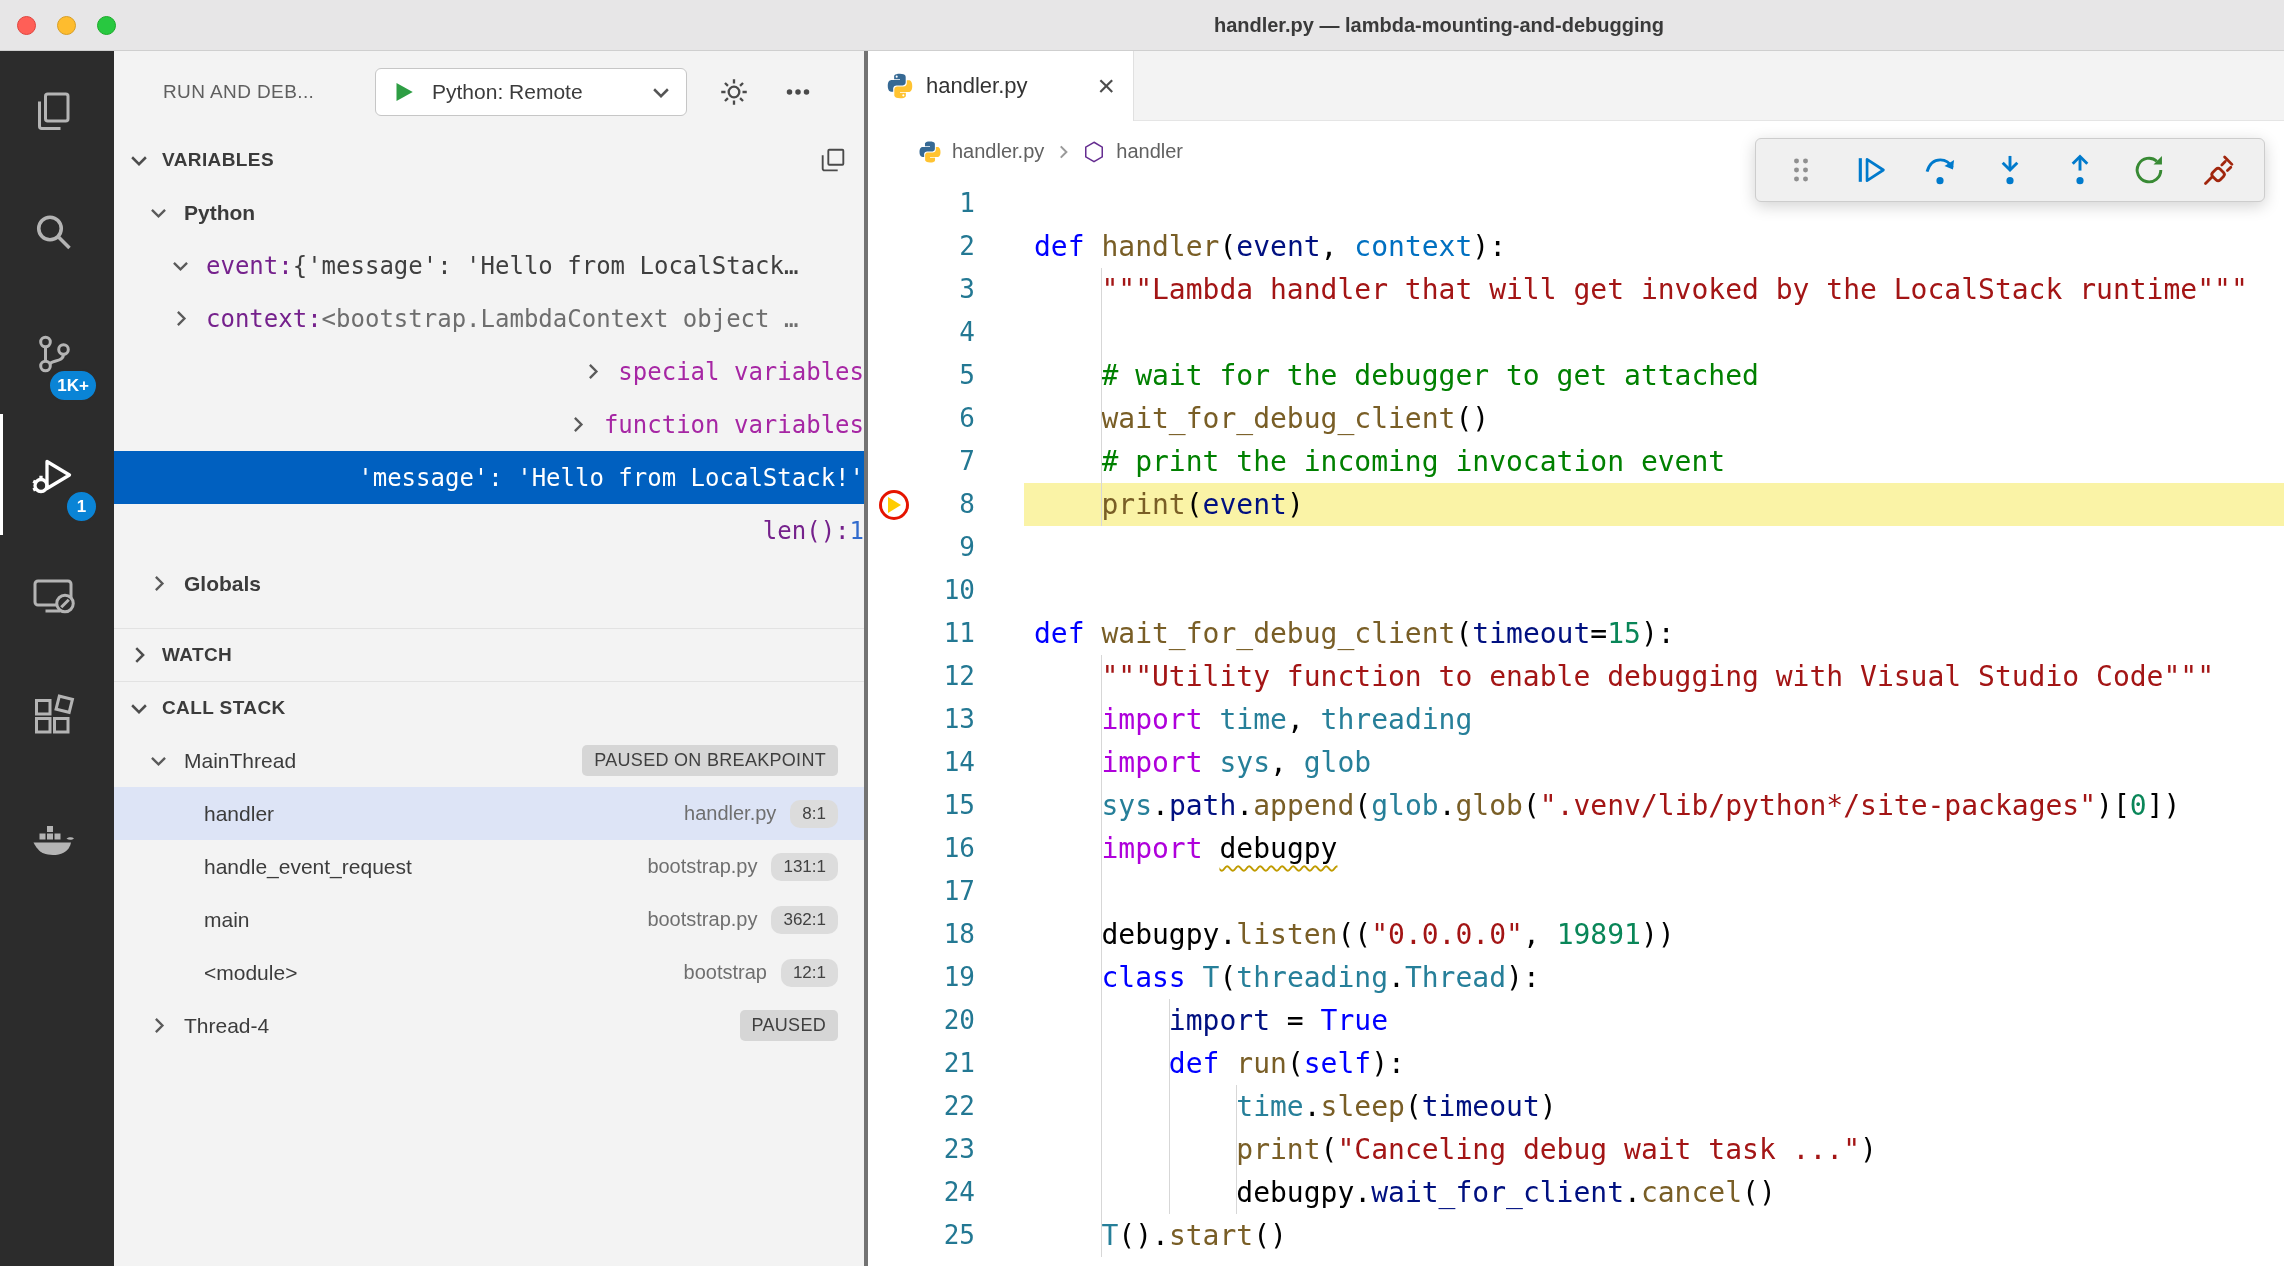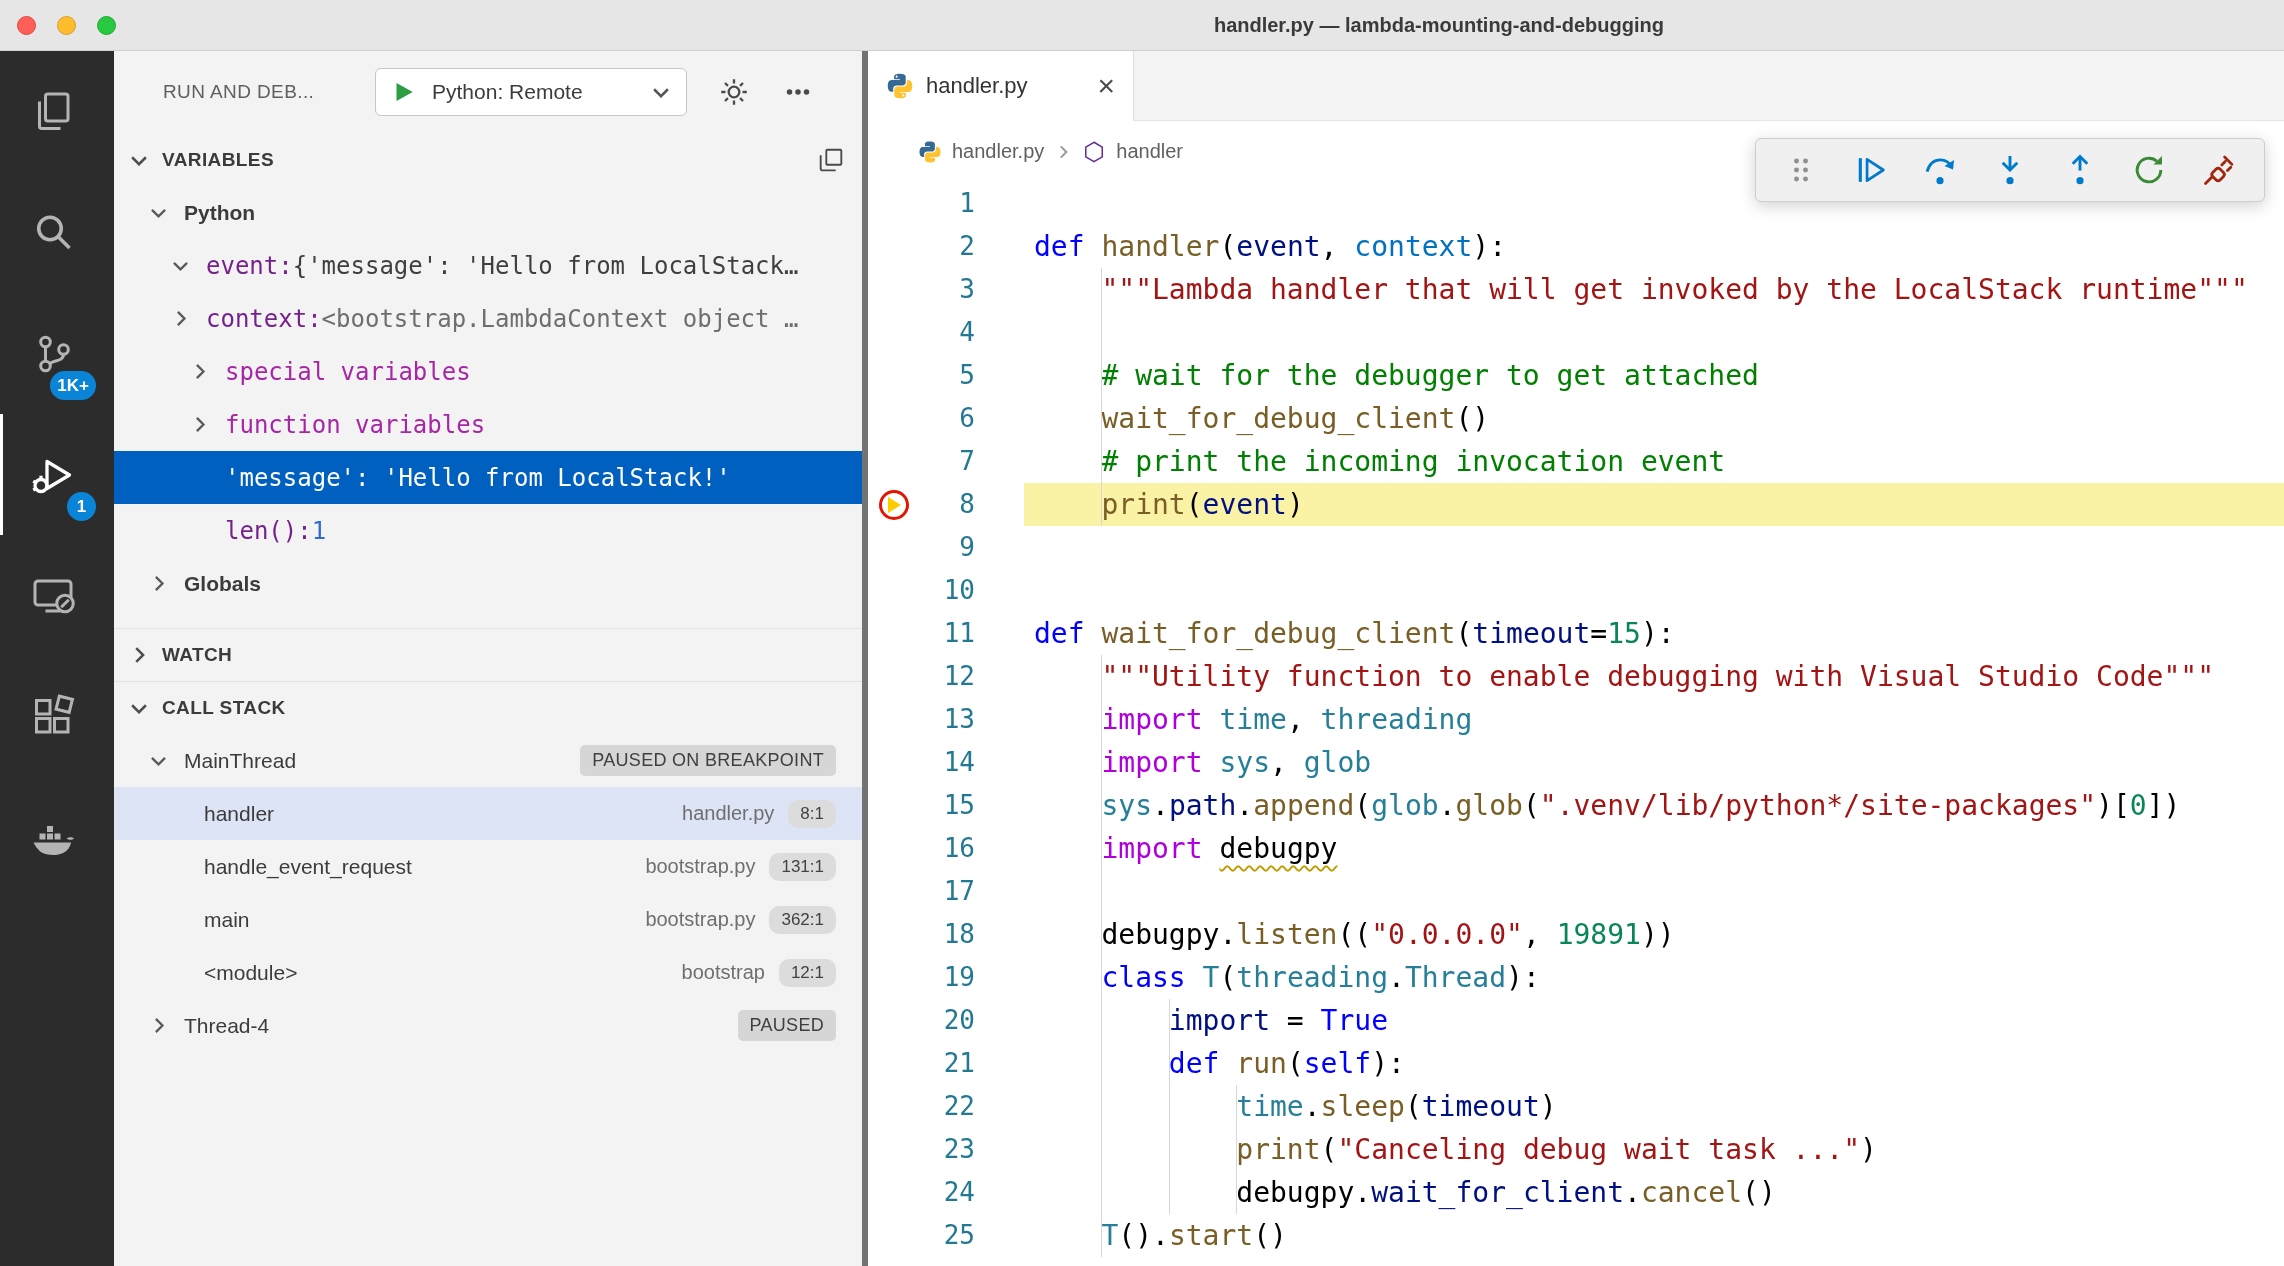--- a/index.html
+++ b/index.html
@@ -29,21 +29,21 @@
   .ab-item { position: relative; width: 106px; height: 121px; display: flex;
     align-items: center; justify-content: center; color: #b4b4b4; cursor: pointer; }
   .ab-item.active { color: #ffffff; box-shadow: inset 3px 0 0 #ffffff; }
   .ab-item svg { width: 48px; height: 48px; }
   .ab-badge { position: absolute; right: 8px; bottom: 12px; background: #0a84d6; color: #fff;
     font-size: 17px; height: 33px; line-height: 29px; min-width: 33px; text-align: center;
     padding: 0 7px; border-radius: 17px; border: 2px solid #2c2c2c; font-weight: 600; }
 
   
   .sidebar { position: absolute; left: 114px; top: 51px; width: 754px; bottom: 0;
-    background: #f3f3f3; border-right: 6px solid #737373; overflow: hidden; z-index: 10; }
+    background: #f3f3f3; border-right: 4px solid #737373; overflow: hidden; z-index: 10; }
   .sb-toolbar { height: 82px; display: flex; align-items: center; padding: 0 16px 0 49px; }
   .sb-title { font-size: 19px; color: #5f5f5f; letter-spacing: .4px; white-space: nowrap; width: 200px; }
   .launch { margin-left: 12px; height: 48px; width: 312px; background: #fff;
     border: 1px solid #c6c6c6; border-radius: 6px; display: flex; align-items: center;
     padding: 0 14px; gap: 16px; cursor: pointer; }
   .launch .play svg { width: 26px; height: 26px; display: block; }
   .launch-label { flex: 1; font-size: 21px; color: #3b3b3b; white-space: nowrap; }
   .launch .chev-wrap svg { width: 22px; height: 22px; color: #555; display: block; }
   .sb-ico { margin-left: 30px; color: #4a4a4a; cursor: pointer; }
   .sb-ico svg { width: 34px; height: 34px; display: block; }
@@ -56,21 +56,21 @@
   .sec-head .tw-head svg { width: 22px; height: 22px; }
   .sec-head .spacer { flex: 1; }
   .sb-gap { height: 18px; }
 
   .row { height: 53px; display: flex; align-items: center; white-space: nowrap;
     overflow: hidden; cursor: pointer; }
   .row .tw { width: 36px; flex: none; display: flex; justify-content: center; color: #5a5a5a; }
   .row .tw svg { width: 21px; height: 21px; }
   .lvl0 { padding-left: 26px; }
   .lvl1 { padding-left: 48px; }
-  .lvl2 { padding-left: 67px; }
+  .lvl2 { padding-left: 67px; justify-content: flex-end; }
   .lbl-gap { width: 8px; flex: none; }
 
   .vrow { font-family: "DejaVu Sans Mono", monospace; font-size: 24px; }
   .scope-label { font-family: "Liberation Sans", sans-serif; font-size: 21px;
     font-weight: 700; color: #3b3b3b; }
   .vname { color: #75218c; }
   .vval.gray { color: #6e6e6e; }
   .vval.dark { color: #3f3f3f; }
   .vval.num  { color: #316bcd; }
   .vvirtual  { color: #a626a4; }

